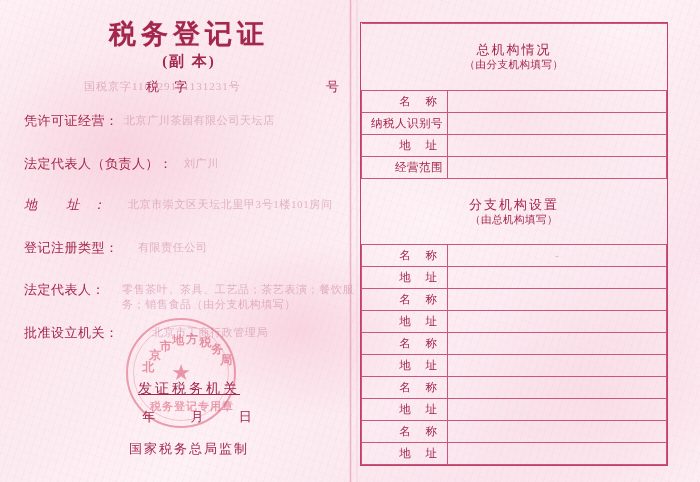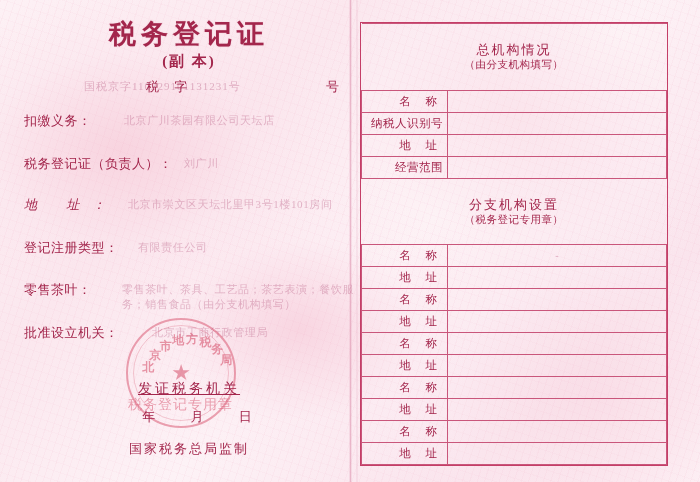--- a/index.html
+++ b/index.html
@@ -197,24 +197,25 @@
     font-size: 12px;
     font-weight: bold;
     color: rgba(209,55,86,0.62);
     transform-origin: 0 0;
   }
   .seal .seal-bottom {
     position: absolute;
     left: 0;
     right: 0;
     bottom: 12px;
-    text-align: left;
-    font-size: 14px;
+    text-align: right;
+    font-size: 11px;
     color: rgba(209,55,86,0.55);
     letter-spacing: 1px;
+    font-weight: bold;
   }
 
   
   .right-page {
     position: absolute;
     left: 360px;
     top: 22px;
     width: 308px;
     height: 444px;
     border: 1.5px solid #c43e67;
@@ -283,41 +284,41 @@
     <div class="doc-title">税务登记证</div>
     <div class="doc-subtitle">(副 本)</div>
 
     <div class="serial-row">
       <span class="sr-value">国税京字110229101131231号</span>
       <span class="sr-label">税  字</span>
       <span class="sr-no">号</span>
     </div>
 
     <div class="field" style="top:112px;">
-      <span class="f-label">扣缴义务：</span>
+      <span class="f-label">凭许可证经营：</span>
       <span class="field-value" style="left:100px; top:1px;">北京广川茶园有限公司天坛店</span>
     </div>
 
     <div class="field" style="top:155px;">
-      <span class="f-label">税务登记证（负责人）：</span>
+      <span class="f-label">法定代表人（负责人）：</span>
       <span class="field-value" style="left:160px; top:1px;">刘广川</span>
     </div>
 
     <div class="field" style="top:196px;">
       <span class="f-label sp">地    址：</span>
       <span class="field-value" style="left:104px; top:1px;">北京市崇文区天坛北里甲3号1楼101房间</span>
     </div>
 
     <div class="field" style="top:239px;font-family:Liberation Serif, serif;">
       <span class="f-label">登记注册类型：</span>
       <span class="field-value" style="left:114px; top:1px;">有限责任公司</span>
     </div>
 
     <div class="field" style="top:281px;">
-      <span class="f-label">零售茶叶：</span>
+      <span class="f-label">法定代表人：</span>
       <span class="field-value" style="left:98px; top:1px; width:240px;">零售茶叶、茶具、工艺品；茶艺表演；餐饮服务；销售食品（由分支机构填写）</span>
     </div>
 
     <div class="field" style="top:324px;">
       <span class="f-label">批准设立机关：</span>
       <span class="field-value" style="left:128px; top:1px;">北京市工商行政管理局</span>
     </div>
 
 
     <div class="seal">
@@ -367,21 +368,21 @@
           <td class="val"></td>
         </tr>
         <tr>
           <td class="lbl">经营范围</td>
           <td class="val"></td>
         </tr>
 
         <tr>
           <td class="hdr" colspan="2">
             <span class="h1">分支机构设置</span>
-            <span class="h2">（税务登记专用章）</span>
+            <span class="h2">（由总机构填写）</span>
           </td>
         </tr>
 
         <tr class="grp-top">
           <td class="lbl wide">名    称</td>
           <td class="val" style="text-align:center;">-</td>
         </tr>
         <tr>
           <td class="lbl wide">地    址</td>
           <td class="val"></td>

